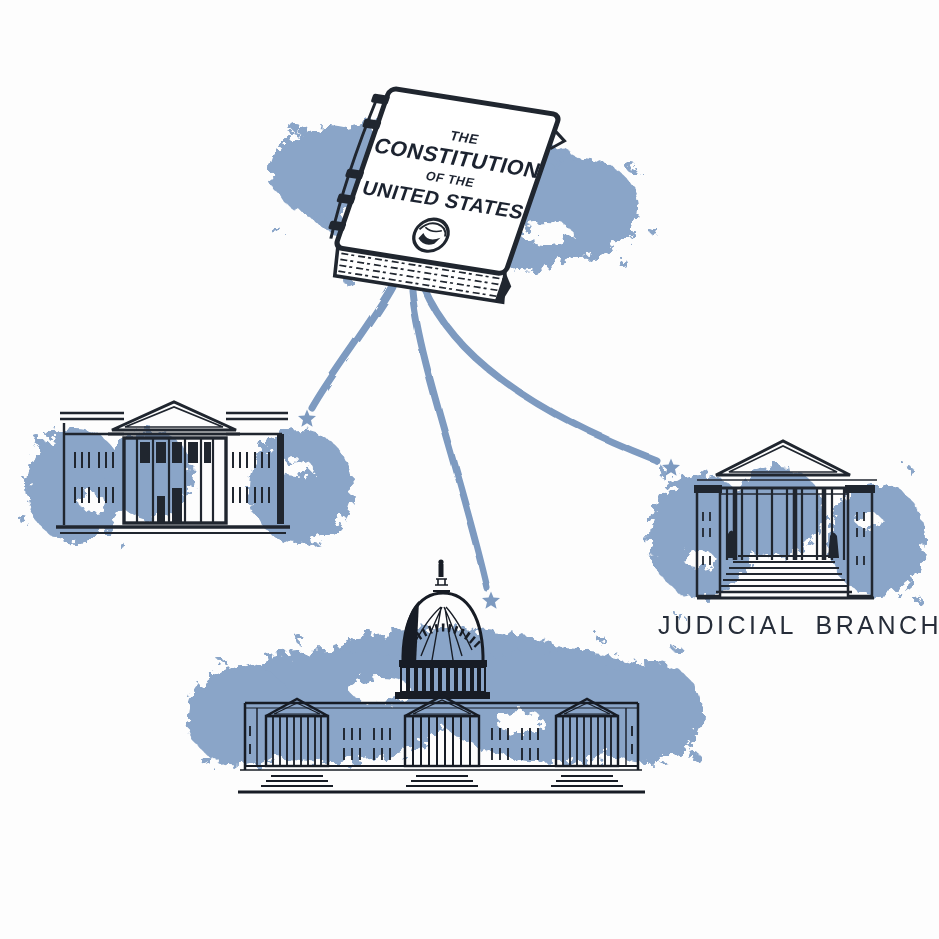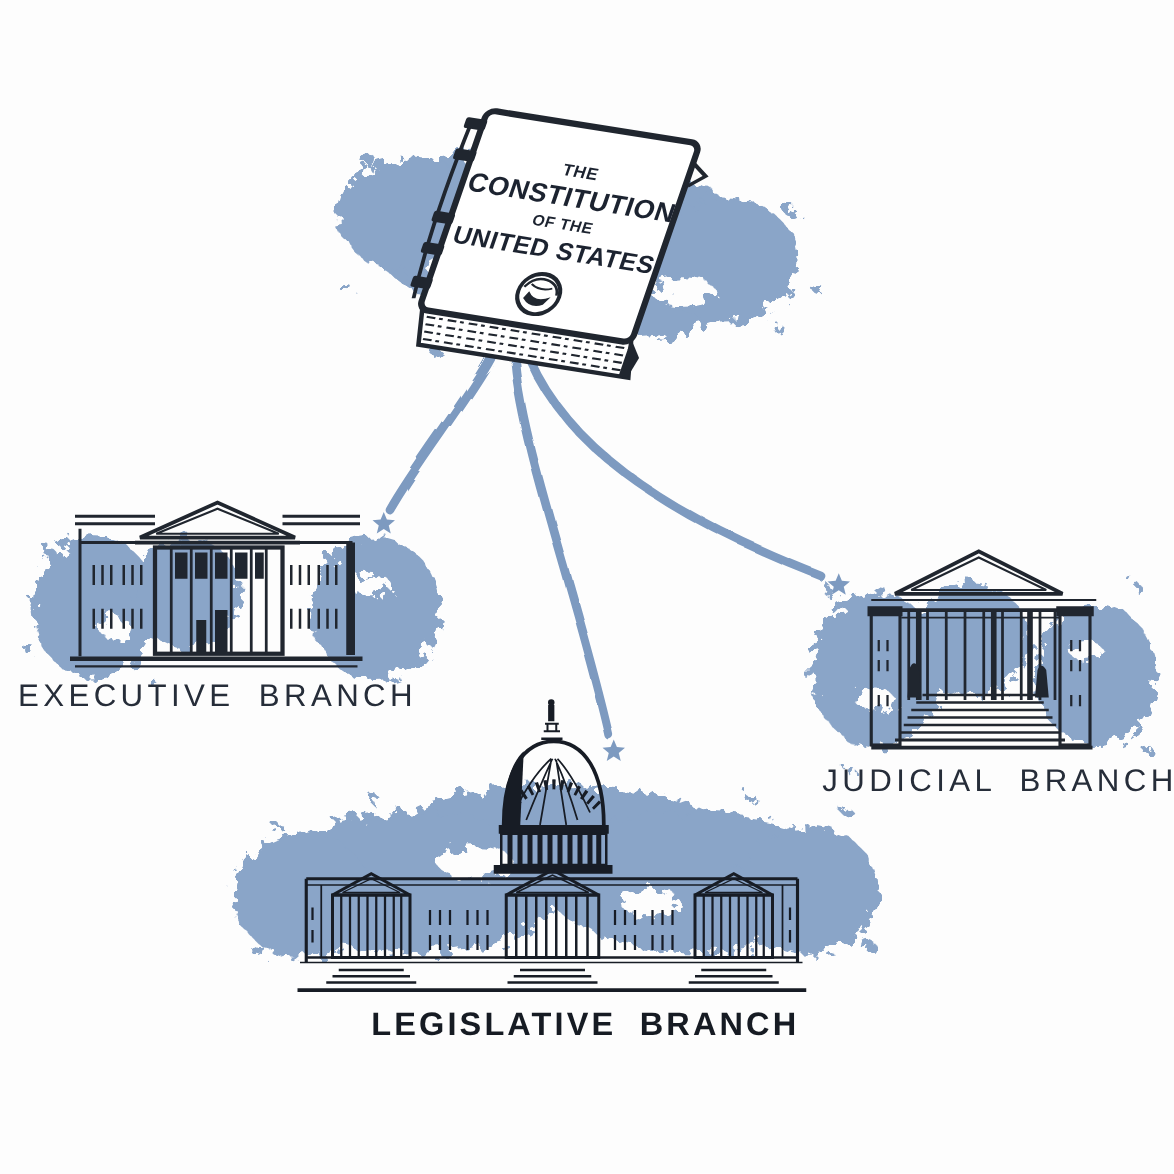--- a/index.html
+++ b/index.html
@@ -264,19 +264,17 @@
              M250,726 v10 M250,744 v10 M632,726 v10 M632,744 v10"></path>
     <path d="M245,766 H638" stroke-width="2"></path>
     <path d="M240,770 H642" stroke-width="1.3"></path>
     <path stroke-width="2" d="M416,776 H468 M411,781 H473 M406,786 H478
              M271,776 H323 M266,781 H328 M261,786 H333
              M561,776 H613 M556,781 H618 M551,786 H623"></path>
     <path d="M238,792 H645" stroke-width="3"></path>
   </g>
 </svg>
 
-<div class="branch-label" style="left:14px;  top:543px;">EXECUTIVE BRANCH</div>
 
 <div class="branch-label" style="left:640px; top:611px;">JUDICIAL BRANCH</div>
 
-<div class="branch-label heavy" style="left:297px; top:804px;">LEGISLATIVE BRANCH</div>
 
 </div>
 
 </body></html>

